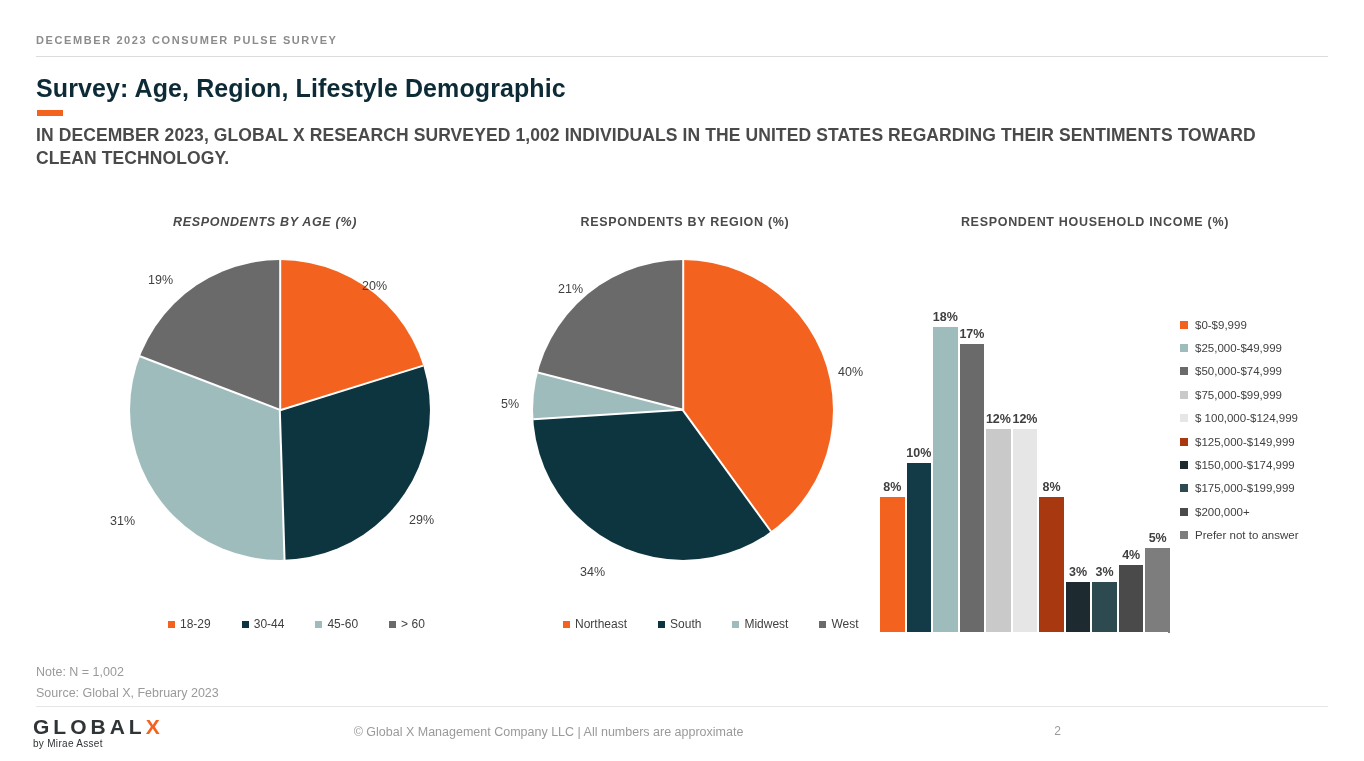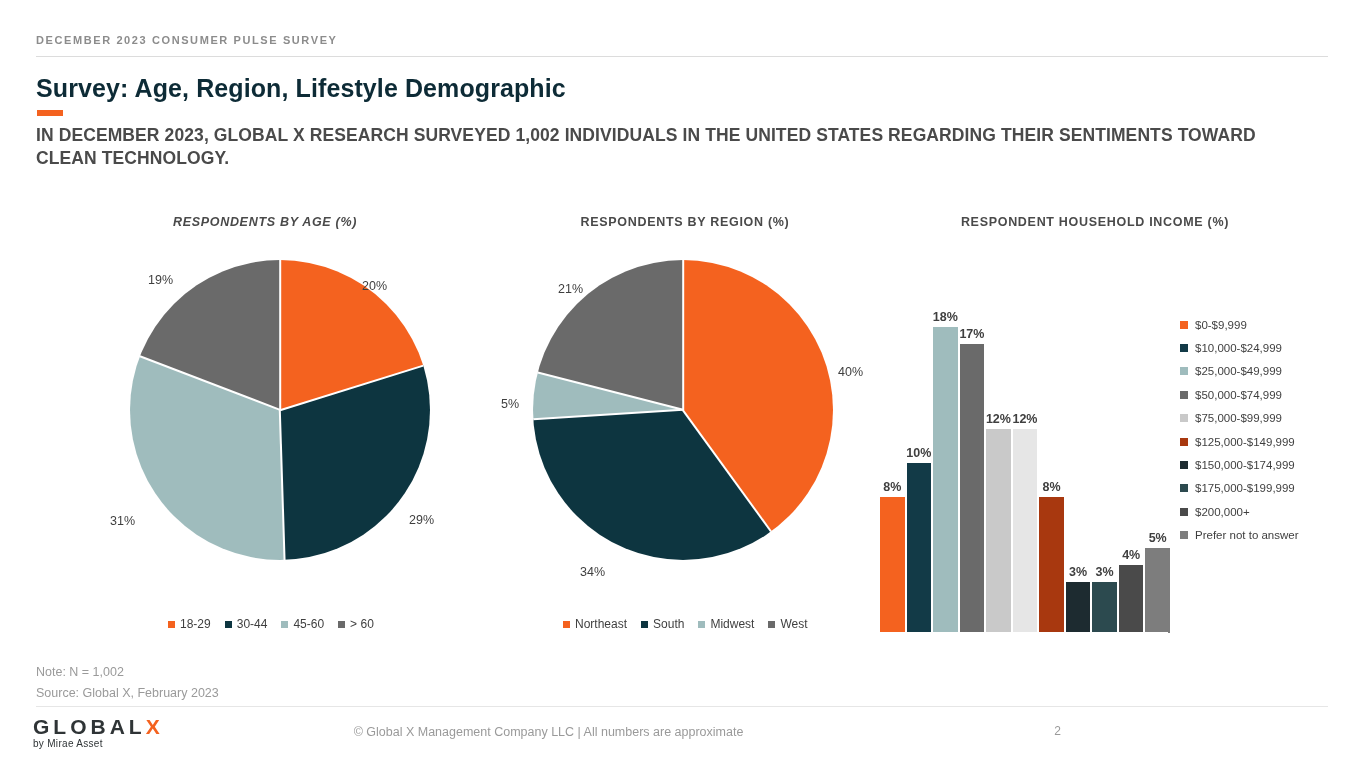--- a/index.html
+++ b/index.html
@@ -50,21 +50,21 @@
     box-shadow: 0 0 0 0.5px rgba(255,255,255,0.9);
   }
   .slice-sep { position: absolute; background: #ffffff; transform-origin: 0 0; }
 
   .dlabel {
     position: absolute; font-size: 12.5px; color: #3f3f3f;
     white-space: nowrap;
   }
 
   .legend-row {
-    position: absolute; display: flex; align-items: flex-start; gap: 14px;
+    position: absolute; display: flex; align-items: flex-start; gap: 31px;
     font-size: 12px; color: #3f3f3f;
   }
   .legend-row .li { display: flex; align-items: center; gap: 5px; }
   .legend-row .sw { width: 7px; height: 7px; display: inline-block; }
 
   
   #bars {
     position: absolute; left: 880px; top: 265px; width: 290px; height: 368px;
   }
   .bar {
@@ -223,34 +223,34 @@
       <div class="bar-label" style="left: 258.455px; width: 38.5455px; bottom: 88px;">5%</div>
     </div>
   <div class="bar-axis"></div>
 
   <div id="income-legend">
       <div class="li">
         <span class="sw" style="background: rgb(244, 98, 31);"></span>
         <span>$0-$9,999</span>
       </div>
       <div class="li">
-        <span class="sw" style="background: rgb(18, 58, 71);"></span>
-        <span>$10,000-$24,999</span>
-      </div>
-      <div class="li">
         <span class="sw" style="background: rgb(159, 188, 189);"></span>
         <span>$25,000-$49,999</span>
       </div>
       <div class="li">
         <span class="sw" style="background: rgb(106, 106, 106);"></span>
         <span>$50,000-$74,999</span>
       </div>
       <div class="li">
         <span class="sw" style="background: rgb(201, 201, 201);"></span>
         <span>$75,000-$99,999</span>
+      </div>
+      <div class="li">
+        <span class="sw" style="background: rgb(230, 230, 230);"></span>
+        <span>$ 100,000-$124,999</span>
       </div>
       <div class="li">
         <span class="sw" style="background: rgb(168, 56, 15);"></span>
         <span>$125,000-$149,999</span>
       </div>
       <div class="li">
         <span class="sw" style="background: rgb(29, 43, 48);"></span>
         <span>$150,000-$174,999</span>
       </div>
       <div class="li">

